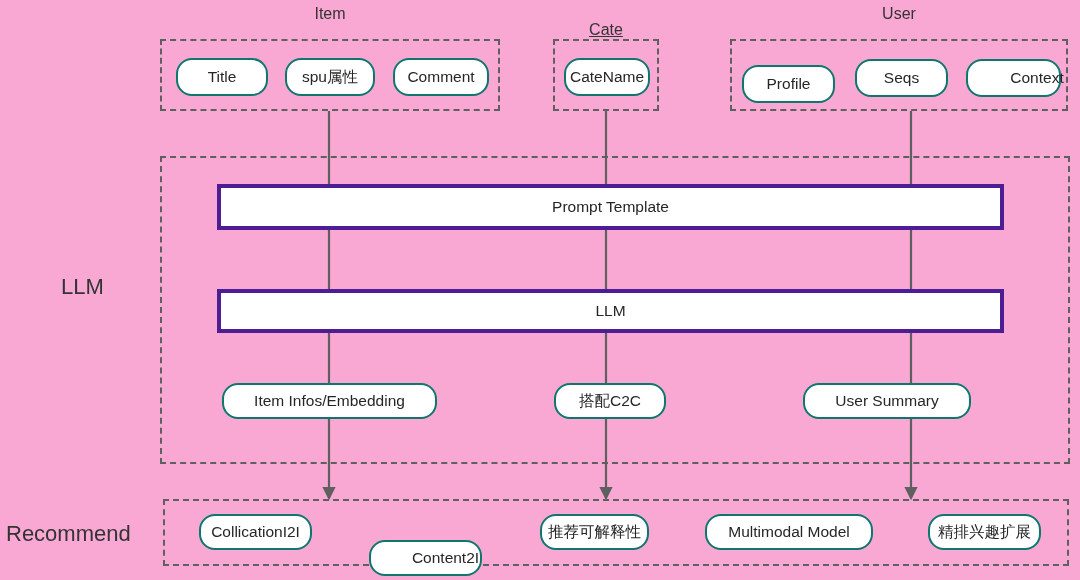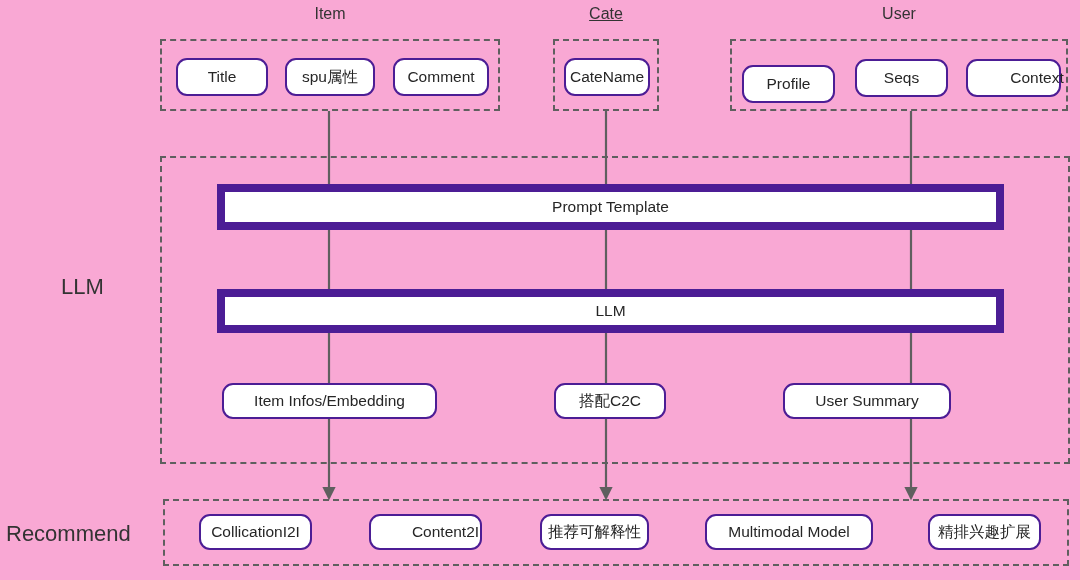--- a/index.html
+++ b/index.html
@@ -38,35 +38,35 @@
   }
   .dashed-box {
     position: absolute;
     border: 2px dashed #5f5f5f;
     box-sizing: border-box;
     background: transparent;
   }
   .pill {
     position: absolute;
     box-sizing: border-box;
-    border: 2px solid #4c1d95;
-    border-radius: 11px;
+    border: 2px solid #0f766e;
+    border-radius: 16px;
     background: #ffffff;
     display: flex;
     align-items: center;
     justify-content: center;
     font-size: 15.5px;
     color: #262626;
     white-space: nowrap;
     z-index: 3;
   }
   .bar {
     position: absolute;
     box-sizing: border-box;
-    border: 8px solid #4c1d95;
+    border: 4px solid #4c1d95;
     background: #ffffff;
     display: flex;
     align-items: center;
     justify-content: center;
     font-size: 15.5px;
     color: #262626;
     white-space: nowrap;
     z-index: 3;
   }
 </style>
@@ -95,21 +95,21 @@
     <line x1="329" y1="333" x2="329" y2="383" stroke="#5f5f5f" stroke-width="2.2"></line>
     <line x1="606" y1="333" x2="606" y2="383" stroke="#5f5f5f" stroke-width="2.2"></line>
     <line x1="911" y1="333" x2="911" y2="383" stroke="#5f5f5f" stroke-width="2.2"></line>
 
     <line x1="329" y1="418" x2="329" y2="498" stroke="#5f5f5f" stroke-width="2.2" marker-end="url(#arrowhead)"></line>
     <line x1="606" y1="418" x2="606" y2="498" stroke="#5f5f5f" stroke-width="2.2" marker-end="url(#arrowhead)"></line>
     <line x1="911" y1="418" x2="911" y2="498" stroke="#5f5f5f" stroke-width="2.2" marker-end="url(#arrowhead)"></line>
   </svg>
 
   <div class="group-title" style="left:160px; top:5px; width:340px;">Item</div>
-  <div class="group-title" style="left:553px; top:5px; width:106px;text-decoration:underline;">Cate</div>
+  <div class="group-title" style="left:553px; top:21px; width:106px;text-decoration:underline;">Cate</div>
   <div class="group-title" style="left:730px; top:5px; width:338px;">User</div>
 
   <div class="dashed-box" style="left:160px; top:39px; width:340px; height:72px;"></div>
   <div class="pill" style="left:176px; top:58px; width:92px; height:38px;">Title</div>
   <div class="pill" style="left:285px; top:58px; width:90px; height:38px;">spu属性</div>
   <div class="pill" style="left:393px; top:58px; width:96px; height:38px;">Comment</div>
 
   <div class="dashed-box" style="left:553px; top:39px; width:106px; height:72px;"></div>
   <div class="pill" style="left:564px; top:58px; width:86px; height:38px;">CateName</div>
 
@@ -121,25 +121,25 @@
   <div class="side-label" style="left:61px; top:274px;">LLM</div>
 
   <div class="dashed-box" style="left:160px; top:156px; width:910px; height:308px;"></div>
 
   <div class="bar" style="left:217px; top:184px; width:787px; height:46px;">Prompt Template</div>
 
   <div class="bar" style="left:217px; top:289px; width:787px; height:44px;">LLM</div>
 
   <div class="pill" style="left:222px; top:383px; width:215px; height:36px;">Item Infos/Embedding</div>
   <div class="pill" style="left:554px; top:383px; width:112px; height:36px;">搭配C2C</div>
-  <div class="pill" style="left:783px; top:383px; width:168px; height:36px;">User Summary</div>
+  <div class="pill" style="left:803px; top:383px; width:168px; height:36px;">User Summary</div>
 
   <div class="side-label" style="left:6px; top:521px;">Recommend</div>
 
   <div class="dashed-box" style="left:163px; top:499px; width:906px; height:67px;"></div>
 
   <div class="pill" style="left:199px; top:514px; width:113px; height:36px;">CollicationI2I</div>
-  <div class="pill" style="left:369px; top:514px; width:113px; height:36px;padding-left:40px;">Content2I</div>
+  <div class="pill" style="left:369px; top:540px; width:113px; height:36px;padding-left:40px;">Content2I</div>
   <div class="pill" style="left:540px; top:514px; width:109px; height:36px;">推荐可解释性</div>
   <div class="pill" style="left:705px; top:514px; width:168px; height:36px;">Multimodal Model</div>
   <div class="pill" style="left:928px; top:514px; width:113px; height:36px;">精排兴趣扩展</div>
 
 </div>
 
 </body></html>

